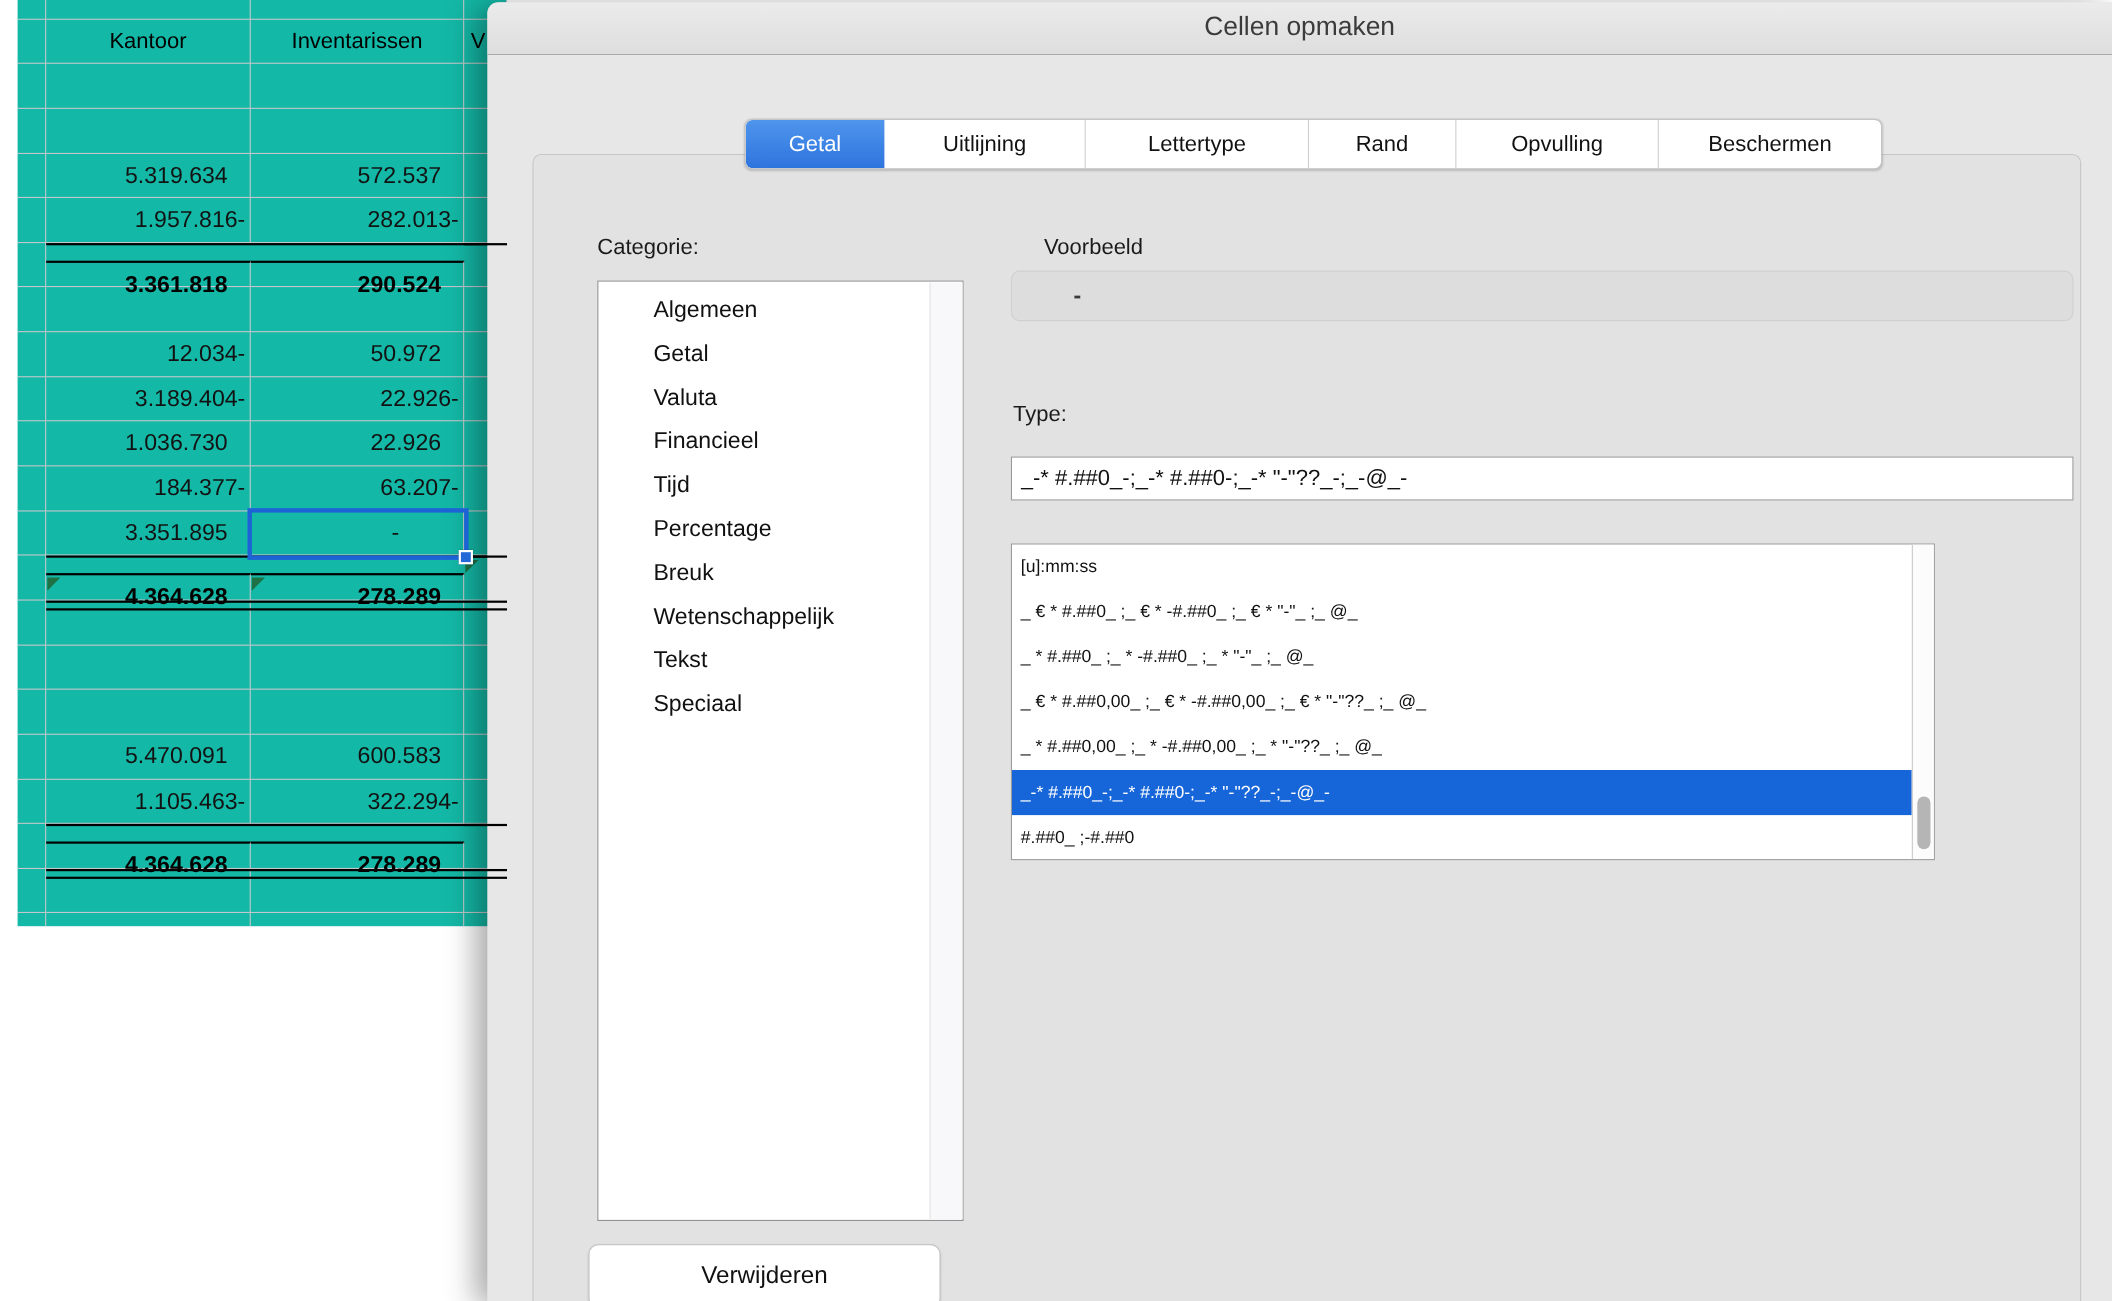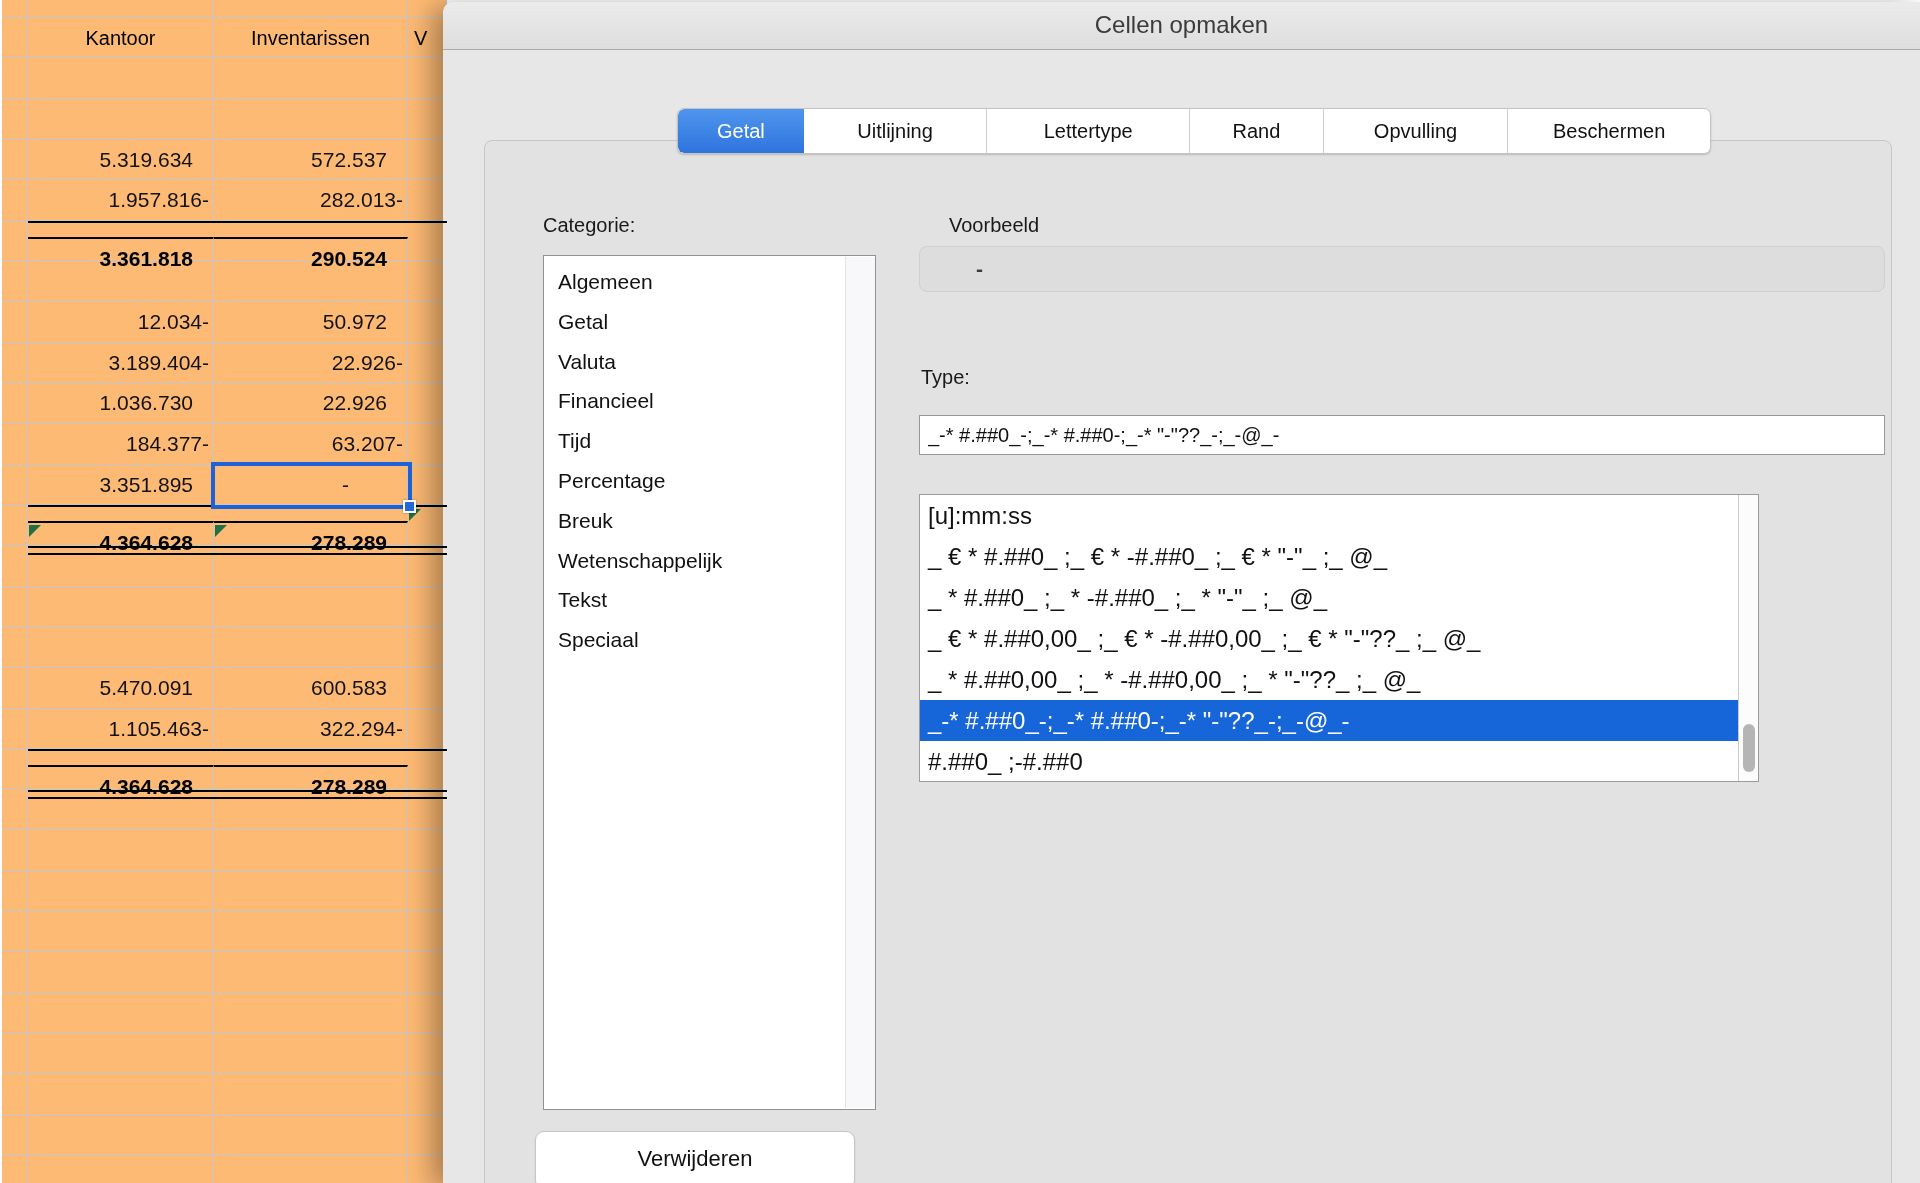--- a/index.html
+++ b/index.html
@@ -1,20 +1,20 @@
 <!DOCTYPE html>
 <html><head>
 <meta charset="utf-8">
 <style>
   * { margin:0; padding:0; box-sizing:border-box; }
   html,body { width:1920px; height:1183px; overflow:hidden; background:#fff;
               font-family:"Liberation Sans", sans-serif; }
 
   
-  #sheet { position:absolute; left:2px; top:0; width:445px; height:1183px; background:#fdba74; overflow:hidden; }
+  #sheet { position:absolute; left:16px; top:0; width:445px; height:842px; background:#14b8a6; overflow:hidden; }
   #sheet-grid { position:absolute; left:0; top:-23px; display:grid;
                 grid-template-columns:26px 186px 194px 39px;
                 grid-auto-rows:40.65px; }
   .cell { border-right:1px solid #c3c7cb; border-bottom:1px solid #c3c7cb;
           position:relative; font-size:21px; color:#121212; line-height:40px;
           white-space:nowrap; overflow:visible; }
   .cell.hdr { text-align:center; font-size:20px; color:#000; }
   .cell.hdr-v { text-align:left; padding-left:6px; font-size:20px; color:#000; }
   .cell.num { text-align:right; padding-right:20px; }
   .cell.num.neg { padding-right:4px; }
@@ -55,34 +55,34 @@
 
   .dlg-label { position:absolute; font-size:20px; color:#1a1a1a; }
 
   #cat-list { position:absolute; left:100px; top:253px; width:333px; height:855px;
               background:#fff; border:1px solid #919191; z-index:4; }
   #cat-track { position:absolute; left:301px; top:1px; bottom:1px; width:30px;
                background:#f8f8fa; border-left:1px solid #e4e4e6; }
   .cat-item { position:relative; height:39.8px; line-height:39.8px; font-size:21px;
               color:#111; padding-left:14px; z-index:2; }
   .cat-item.sel { background:#1766d9; color:#fff; width:302px; }
-  #cat-items { padding-top:6px; }
+  #cat-items { padding-top:6px;padding-left:36px; }
 
   #preview-box { position:absolute; left:476px; top:244px; width:966px; height:46px;
                  background:#dddddd; border:1px solid #d0d0d0; border-radius:8px;
                  font-size:21px; color:#3a3a3a; line-height:44px; padding-left:56px;
                  font-weight:bold; z-index:4; }
 
   #type-input { position:absolute; left:476px; top:413px; width:966px; height:40px;
                 background:#fff; border:1px solid #989898; font-size:20px; color:#111;
                 padding-left:8px; font-family:"Liberation Sans", sans-serif; z-index:4; outline:none; }
 
   #fmt-list { position:absolute; left:476px; top:492px; width:840px; height:288px;
               background:#fff; border:1px solid #9b9b9b; z-index:4; overflow:hidden; }
-  .fmt-row { height:41px; line-height:41px; font-size:24px; color:#111;
+  .fmt-row { height:41px; line-height:41px; font-size:16px; color:#111;
              padding-left:8px; white-space:nowrap; overflow:hidden; width:818px; }
   .fmt-row.sel { background:#1766d9; color:#fff; }
   #fmt-track { position:absolute; right:0; top:0; bottom:0; width:20px;
                background:#fcfcfc; border-left:1px solid #c9c9c9; }
   #fmt-thumb { position:absolute; left:4px; top:229px; width:12px; height:48px;
                background:#b5b5b5; border-radius:6px; }
 
   #delete-btn { position:absolute; left:92px; top:1129px; width:320px; height:58px;
                 background:#fff; border:1px solid #c6c6c6; border-radius:9px;
                 font-size:22px; color:#111; text-align:center; line-height:54px;

